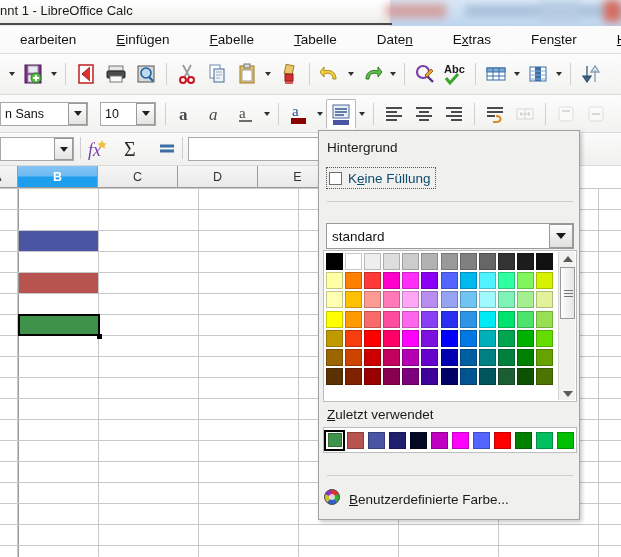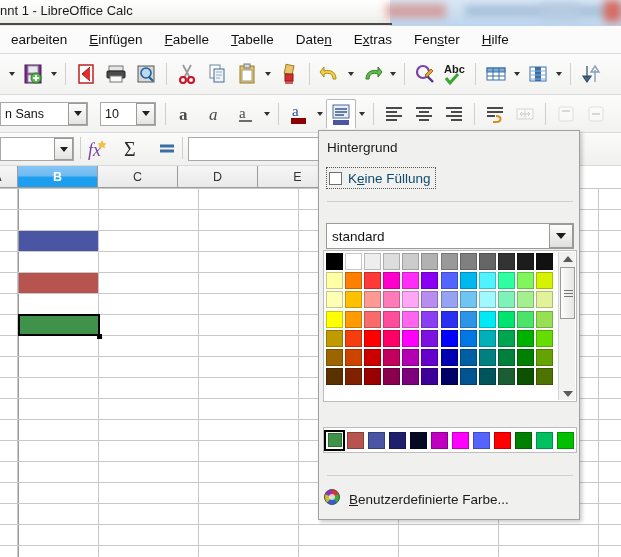--- a/index.html
+++ b/index.html
@@ -45,21 +45,21 @@
     white-space: nowrap;
   }
 
   
   .menubar {
     position: absolute; left: 0; top: 26px; width: 621px; height: 28px;
     background: #fbfbfb; border-bottom: 1px solid #dcdcdc;
     display: flex; align-items: center;
   }
   .menu-item {
-    font-size: 13.5px; color: #111; padding: 0 11px; white-space: nowrap;
+    font-size: 13.5px; color: #111; padding: 0 20px; white-space: nowrap;
     line-height: 28px; cursor: default;
   }
   .menu-item u { text-decoration: underline; }
 
   
   .toolbar {
     position: absolute; left: 0; width: 621px;
     background: linear-gradient(to bottom,#fcfcfc,#f2f2f0);
     border-bottom: 1px solid #dadada;
     display: flex; align-items: center; overflow: hidden;
@@ -648,20 +648,21 @@
         <div class="sc-up"></div>
         <div class="sc-thumb">
           <div class="sc-grip" style="top:22px"></div>
           <div class="sc-grip" style="top:25px"></div>
           <div class="sc-grip" style="top:28px"></div>
         </div>
         <div class="sc-dn"></div>
       </div>
     </div>
 
+    <div class="recent-label"><u>Z</u>uletzt verwendet</div>
     <div class="recent-wrap" id="recent-wrap">
         <div class="rsw-wrap sel">
           <div class="rsw" style="background: rgb(63, 146, 73);"></div>
         </div>
         <div class="rsw-wrap">
           <div class="rsw" style="background: rgb(184, 84, 80);"></div>
         </div>
         <div class="rsw-wrap">
           <div class="rsw" style="background: rgb(74, 85, 163);"></div>
         </div>

